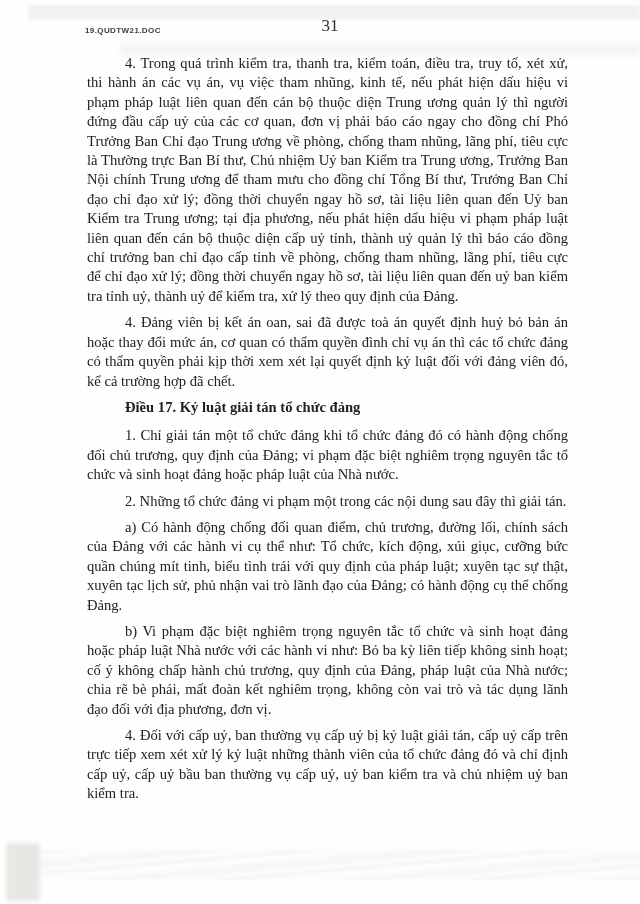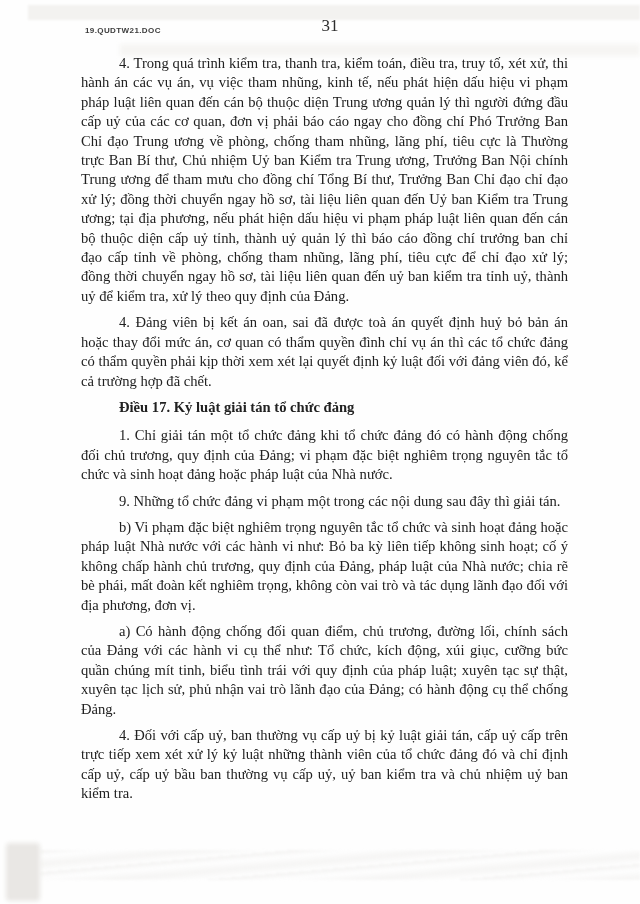--- a/index.html
+++ b/index.html
@@ -82,21 +82,21 @@
     position: absolute;
     top: 54px;
     left: 80px;
     width: 488px;
     font-size: 14.6px;
     line-height: 19.4px;
     color: #212121;
     text-align: justify;
   }
   .para {
-    margin: 0 0 7px 1px;
+    margin: 0 0 7px 7px;
     text-indent: 38px;
   }
   .para.heading {
     font-weight: bold;
     margin-top: 3px;
     margin-bottom: 9px;
   }
 </style>
 </head>
 <body>
@@ -108,18 +108,18 @@
   <div class="scan-smudge-bottom-left"></div>
 
   <div class="file-label">19.QUDTW21.DOC</div>
   <div class="page-number">31</div>
 
   <main class="body-text">
       <p class="para">4. Trong quá trình kiểm tra, thanh tra, kiểm toán, điều tra, truy tố, xét xử, thi hành án các vụ án, vụ việc tham nhũng, kinh tế, nếu phát hiện dấu hiệu vi phạm pháp luật liên quan đến cán bộ thuộc diện Trung ương quản lý thì người đứng đầu cấp uỷ của các cơ quan, đơn vị phải báo cáo ngay cho đồng chí Phó Trưởng Ban Chỉ đạo Trung ương về phòng, chống tham nhũng, lãng phí, tiêu cực là Thường trực Ban Bí thư, Chủ nhiệm Uỷ ban Kiểm tra Trung ương, Trưởng Ban Nội chính Trung ương để tham mưu cho đồng chí Tổng Bí thư, Trưởng Ban Chỉ đạo chỉ đạo xử lý; đồng thời chuyển ngay hồ sơ, tài liệu liên quan đến Uỷ ban Kiểm tra Trung ương; tại địa phương, nếu phát hiện dấu hiệu vi phạm pháp luật liên quan đến cán bộ thuộc diện cấp uỷ tỉnh, thành uỷ quản lý thì báo cáo đồng chí trưởng ban chỉ đạo cấp tỉnh về phòng, chống tham nhũng, lãng phí, tiêu cực để chỉ đạo xử lý; đồng thời chuyển ngay hồ sơ, tài liệu liên quan đến uỷ ban kiểm tra tỉnh uỷ, thành uỷ để kiểm tra, xử lý theo quy định của Đảng.</p>
       <p class="para">4. Đảng viên bị kết án oan, sai đã được toà án quyết định huỷ bỏ bản án hoặc thay đổi mức án, cơ quan có thẩm quyền đình chỉ vụ án thì các tổ chức đảng có thẩm quyền phải kịp thời xem xét lại quyết định kỷ luật đối với đảng viên đó, kể cả trường hợp đã chết.</p>
       <p class="para heading">Điều 17. Kỷ luật giải tán tổ chức đảng</p>
       <p class="para">1. Chỉ giải tán một tổ chức đảng khi tổ chức đảng đó có hành động chống đối chủ trương, quy định của Đảng; vi phạm đặc biệt nghiêm trọng nguyên tắc tổ chức và sinh hoạt đảng hoặc pháp luật của Nhà nước.</p>
-      <p class="para">9. Những tổ chức đảng vi phạm một trong các nội dung sau đây thì giải tán.</p>
+      <p class="para">2. Những tổ chức đảng vi phạm một trong các nội dung sau đây thì giải tán.</p>
+      <p class="para">a) Có hành động chống đối quan điểm, chủ trương, đường lối, chính sách của Đảng với các hành vi cụ thể như: Tổ chức, kích động, xúi giục, cưỡng bức quần chúng mít tinh, biểu tình trái với quy định của pháp luật; xuyên tạc sự thật, xuyên tạc lịch sử, phủ nhận vai trò lãnh đạo của Đảng; có hành động cụ thể chống Đảng.</p>
       <p class="para">b) Vi phạm đặc biệt nghiêm trọng nguyên tắc tổ chức và sinh hoạt đảng hoặc pháp luật Nhà nước với các hành vi như: Bỏ ba kỳ liên tiếp không sinh hoạt; cố ý không chấp hành chủ trương, quy định của Đảng, pháp luật của Nhà nước; chia rẽ bè phái, mất đoàn kết nghiêm trọng, không còn vai trò và tác dụng lãnh đạo đối với địa phương, đơn vị.</p>
-      <p class="para">a) Có hành động chống đối quan điểm, chủ trương, đường lối, chính sách của Đảng với các hành vi cụ thể như: Tổ chức, kích động, xúi giục, cưỡng bức quần chúng mít tinh, biểu tình trái với quy định của pháp luật; xuyên tạc sự thật, xuyên tạc lịch sử, phủ nhận vai trò lãnh đạo của Đảng; có hành động cụ thể chống Đảng.</p>
       <p class="para">4. Đối với cấp uỷ, ban thường vụ cấp uỷ bị kỷ luật giải tán, cấp uỷ cấp trên trực tiếp xem xét xử lý kỷ luật những thành viên của tổ chức đảng đó và chỉ định cấp uỷ, cấp uỷ bầu ban thường vụ cấp uỷ, uỷ ban kiểm tra và chủ nhiệm uỷ ban kiểm tra.</p>
     </main>
 </div>
 
 </body></html>

